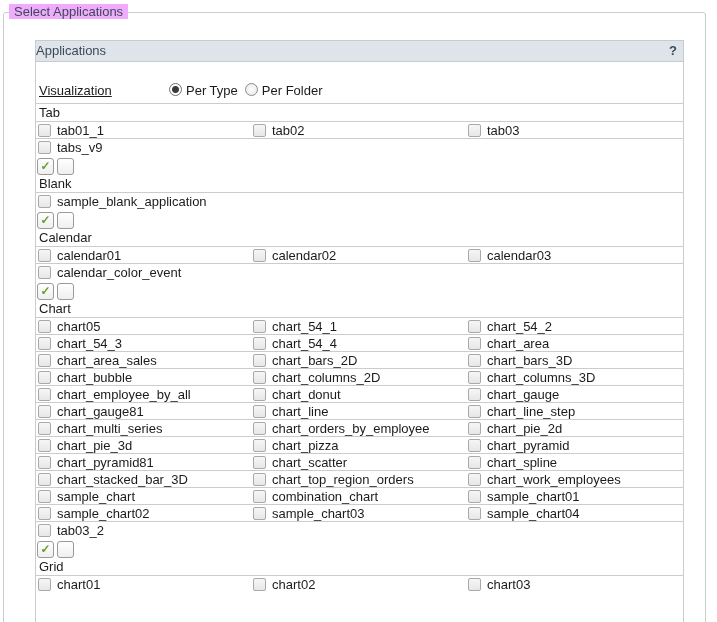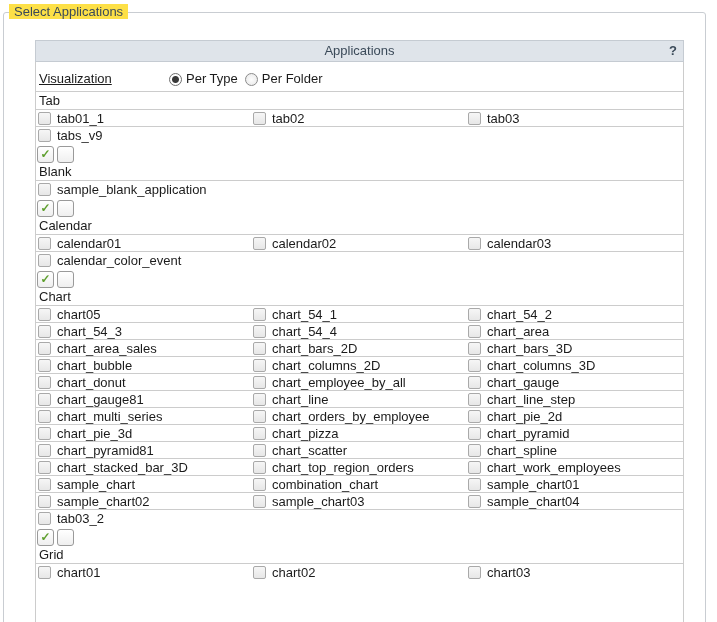--- a/index.html
+++ b/index.html
@@ -7,33 +7,33 @@
     --header-text:#3b4a59;
     --legend-text:#3b4a59;
     --row-border:#cccccc;
     --check-green:#5e9f2d;
   }
   *{box-sizing:border-box;margin:0;padding:0;}
   html,body{width:717px;height:622px;overflow:hidden;background:#fff;
     font-family:"Liberation Sans",sans-serif;font-size:13px;color:#1b1b1b;}
   .fieldset{position:absolute;left:3px;top:12px;width:703px;height:640px;
     border:1px solid #c9cdd2;border-radius:3px;}
-  .legend{position:absolute;top:-9px;left:5px;background:#fde047;padding:0 5px;
+  .legend{position:absolute;top:-9px;left:5px;background:#f0abfc;padding:0 5px;
     color:var(--legend-text);font-size:13px;}
   .panel{margin:27px 0 0 31px;width:649px;min-height:620px;
     border-left:1px solid var(--row-border);border-right:1px solid var(--row-border);}
-  .panel-header{position:relative;height:22px;margin:4px -1px;
+  .panel-header{position:relative;height:22px;margin:16px -1px;
     background:var(--header-bg);border:1px solid #c5cbd2;
-    text-align:center;line-height:20px;color:var(--header-text);}
+    text-align:left;line-height:20px;color:var(--header-text);}
   .help{position:absolute;right:6px;top:0;font-weight:bold;color:var(--header-text);
     text-decoration:none;cursor:pointer;line-height:20px;}
   .viz-row{display:flex;align-items:center;height:26px;padding-left:3px;
     border-bottom:1px solid var(--row-border);}
   .viz-label{display:inline-block;width:130px;text-decoration:underline;}
-  .radio-opt{display:inline-flex;align-items:flex-end;margin-right:7px;cursor:default;}
+  .radio-opt{display:inline-flex;align-items:flex-start;margin-right:7px;cursor:default;}
   input[type=radio]{appearance:none;-webkit-appearance:none;width:13px;height:13px;
     border-radius:50%;border:1px solid #8b8b8b;margin:0 4px 0 0;
     background:radial-gradient(#fdfdfd,#e6e6e6);}
   input[type=radio]:checked{border-color:#6f6f6f;
     background:radial-gradient(circle at 50% 50%,#3a3a3a 0 3px,#ffffff 4px);}
   .section + .section{}
   .section-title{height:18px;line-height:17px;padding-left:3px;font-weight:normal;
     border-bottom:1px solid var(--row-border);}
   .app-row{display:flex;height:17px;align-items:center;
     border-bottom:1px solid var(--row-border);}
@@ -201,25 +201,25 @@
               <span class="app-label">chart_columns_2D</span>
             </label>
             <label class="app-cell">
               <input type="checkbox" style="">
               <span class="app-label">chart_columns_3D</span>
             </label>
           </div>
           <div class="app-row">
             <label class="app-cell">
               <input type="checkbox" style="">
+              <span class="app-label">chart_employee_by_all</span>
+            </label>
+            <label class="app-cell">
+              <input type="checkbox" style="">
               <span class="app-label">chart_donut</span>
-            </label>
-            <label class="app-cell">
-              <input type="checkbox" style="">
-              <span class="app-label">chart_employee_by_all</span>
             </label>
             <label class="app-cell">
               <input type="checkbox" style="">
               <span class="app-label">chart_gauge</span>
             </label>
           </div>
           <div class="app-row">
             <label class="app-cell">
               <input type="checkbox" style="">
               <span class="app-label">chart_gauge81</span>

